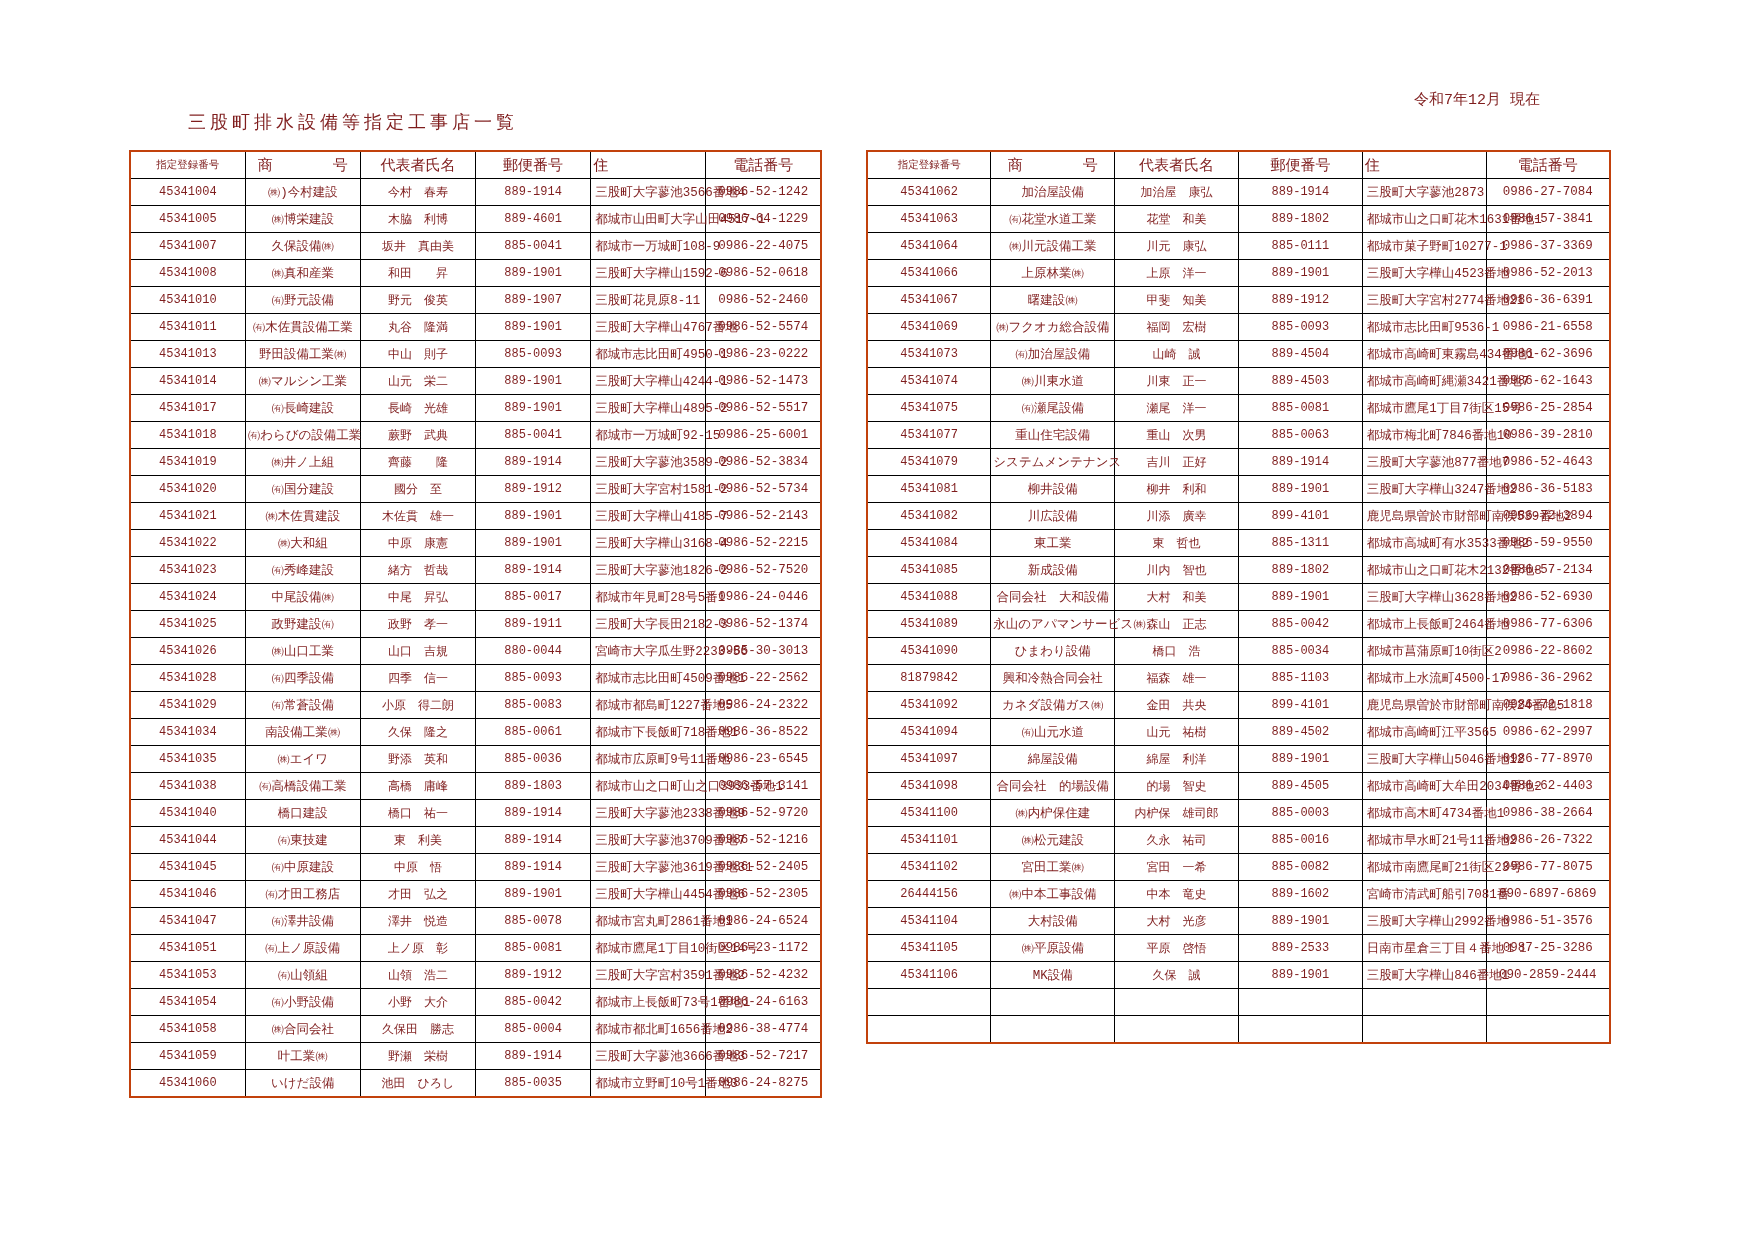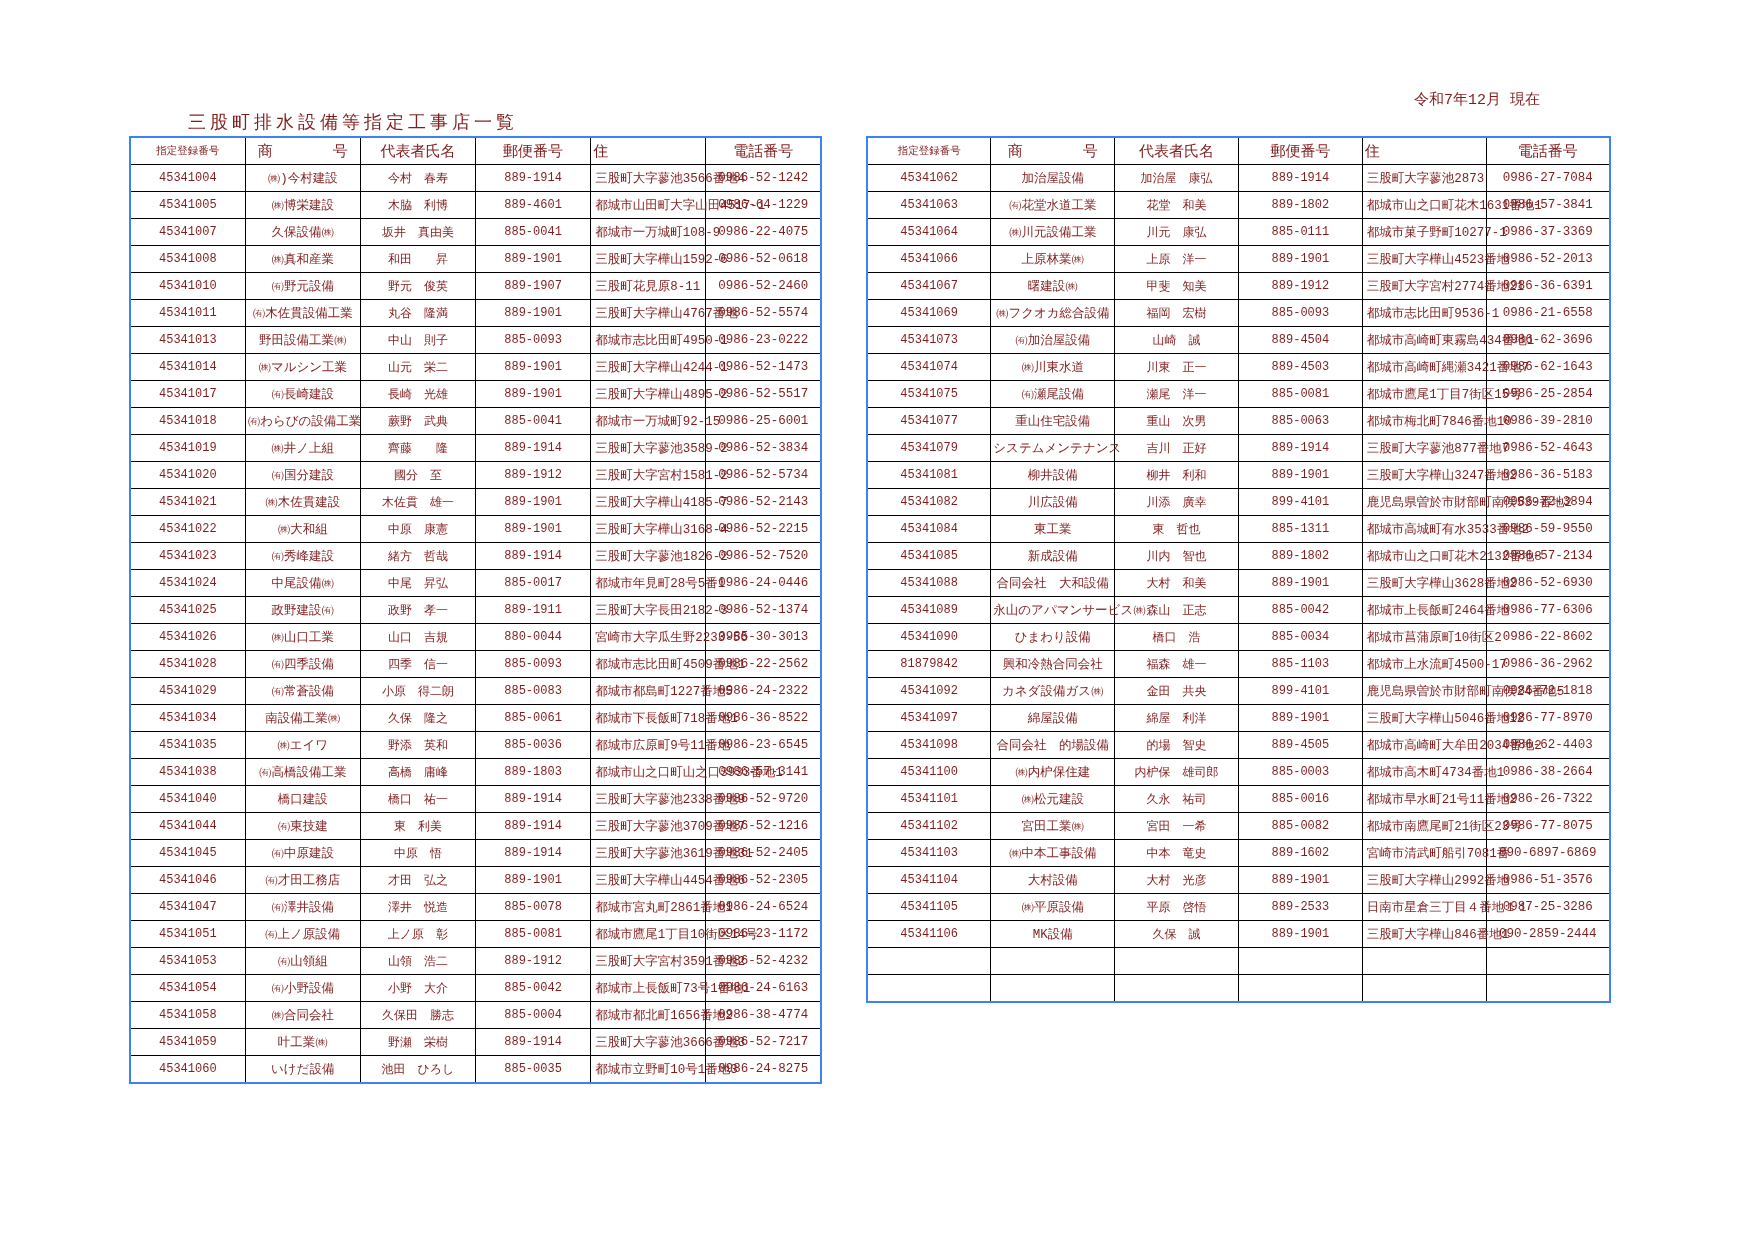--- a/index.html
+++ b/index.html
@@ -21,24 +21,24 @@
     white-space:nowrap;
   }
   .date-note{
     position:absolute;
     left:1388px;top:90px;
     font-size:15px;
     white-space:nowrap;
   }
   table.contractor-table{
     position:absolute;
-    top:136px;
+    top:150px;
     border-collapse:collapse;
     table-layout:fixed;
-    border:2px solid #3b82f6;
+    border:2px solid #c2410c;
     background:#fff;
   }
   table.left-table{left:103px;width:693px;}
   table.right-table{left:840px;width:745px;}
   .contractor-table th,
   .contractor-table td{
     border:1px solid #000;
     height:26px;
     padding:0 2px;
     white-space:nowrap;
@@ -518,20 +518,28 @@
         </tr>
         <tr>
           <td class="c0">45341092</td>
           <td class="c1">カネダ設備ガス㈱</td>
           <td class="c2">金田　共央</td>
           <td class="c3">899-4101</td>
           <td class="c4">鹿児島県曽於市財部町南俣24番地5</td>
           <td class="c5">0986-72-1818</td>
         </tr>
         <tr>
+          <td class="c0">45341094</td>
+          <td class="c1">㈲山元水道</td>
+          <td class="c2">山元　祐樹</td>
+          <td class="c3">889-4502</td>
+          <td class="c4">都城市高崎町江平3565</td>
+          <td class="c5">0986-62-2997</td>
+        </tr>
+        <tr>
           <td class="c0">45341097</td>
           <td class="c1">綿屋設備</td>
           <td class="c2">綿屋　利洋</td>
           <td class="c3">889-1901</td>
           <td class="c4">三股町大字樺山5046番地12</td>
           <td class="c5">0986-77-8970</td>
         </tr>
         <tr>
           <td class="c0">45341098</td>
           <td class="c1">合同会社　的場設備</td>
@@ -558,21 +566,21 @@
         </tr>
         <tr>
           <td class="c0">45341102</td>
           <td class="c1">宮田工業㈱</td>
           <td class="c2">宮田　一希</td>
           <td class="c3">885-0082</td>
           <td class="c4">都城市南鷹尾町21街区23号</td>
           <td class="c5">0986-77-8075</td>
         </tr>
         <tr>
-          <td class="c0">45341103</td>
+          <td class="c0">26444156</td>
           <td class="c1">㈱中本工事設備</td>
           <td class="c2">中本　竜史</td>
           <td class="c3">889-1602</td>
           <td class="c4">宮崎市清武町船引7081番</td>
           <td class="c5">090-6897-6869</td>
         </tr>
         <tr>
           <td class="c0">45341104</td>
           <td class="c1">大村設備</td>
           <td class="c2">大村　光彦</td>

